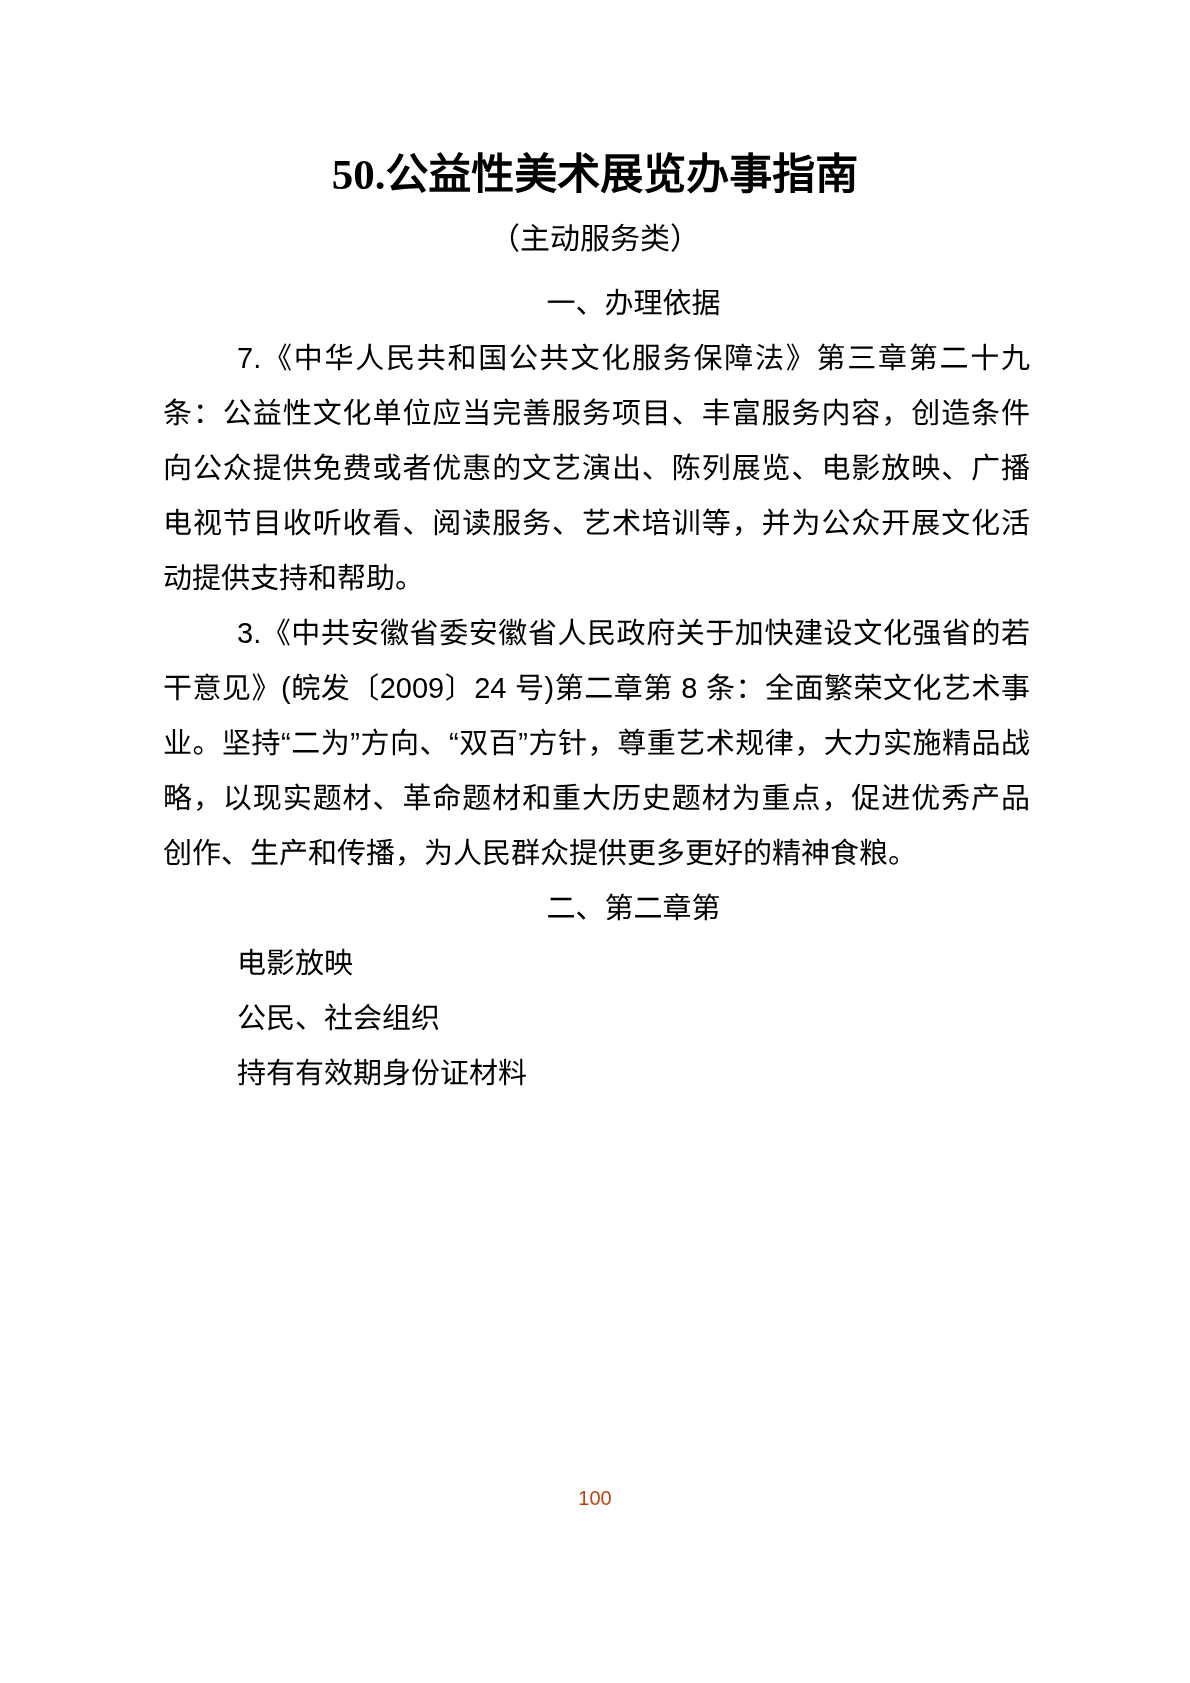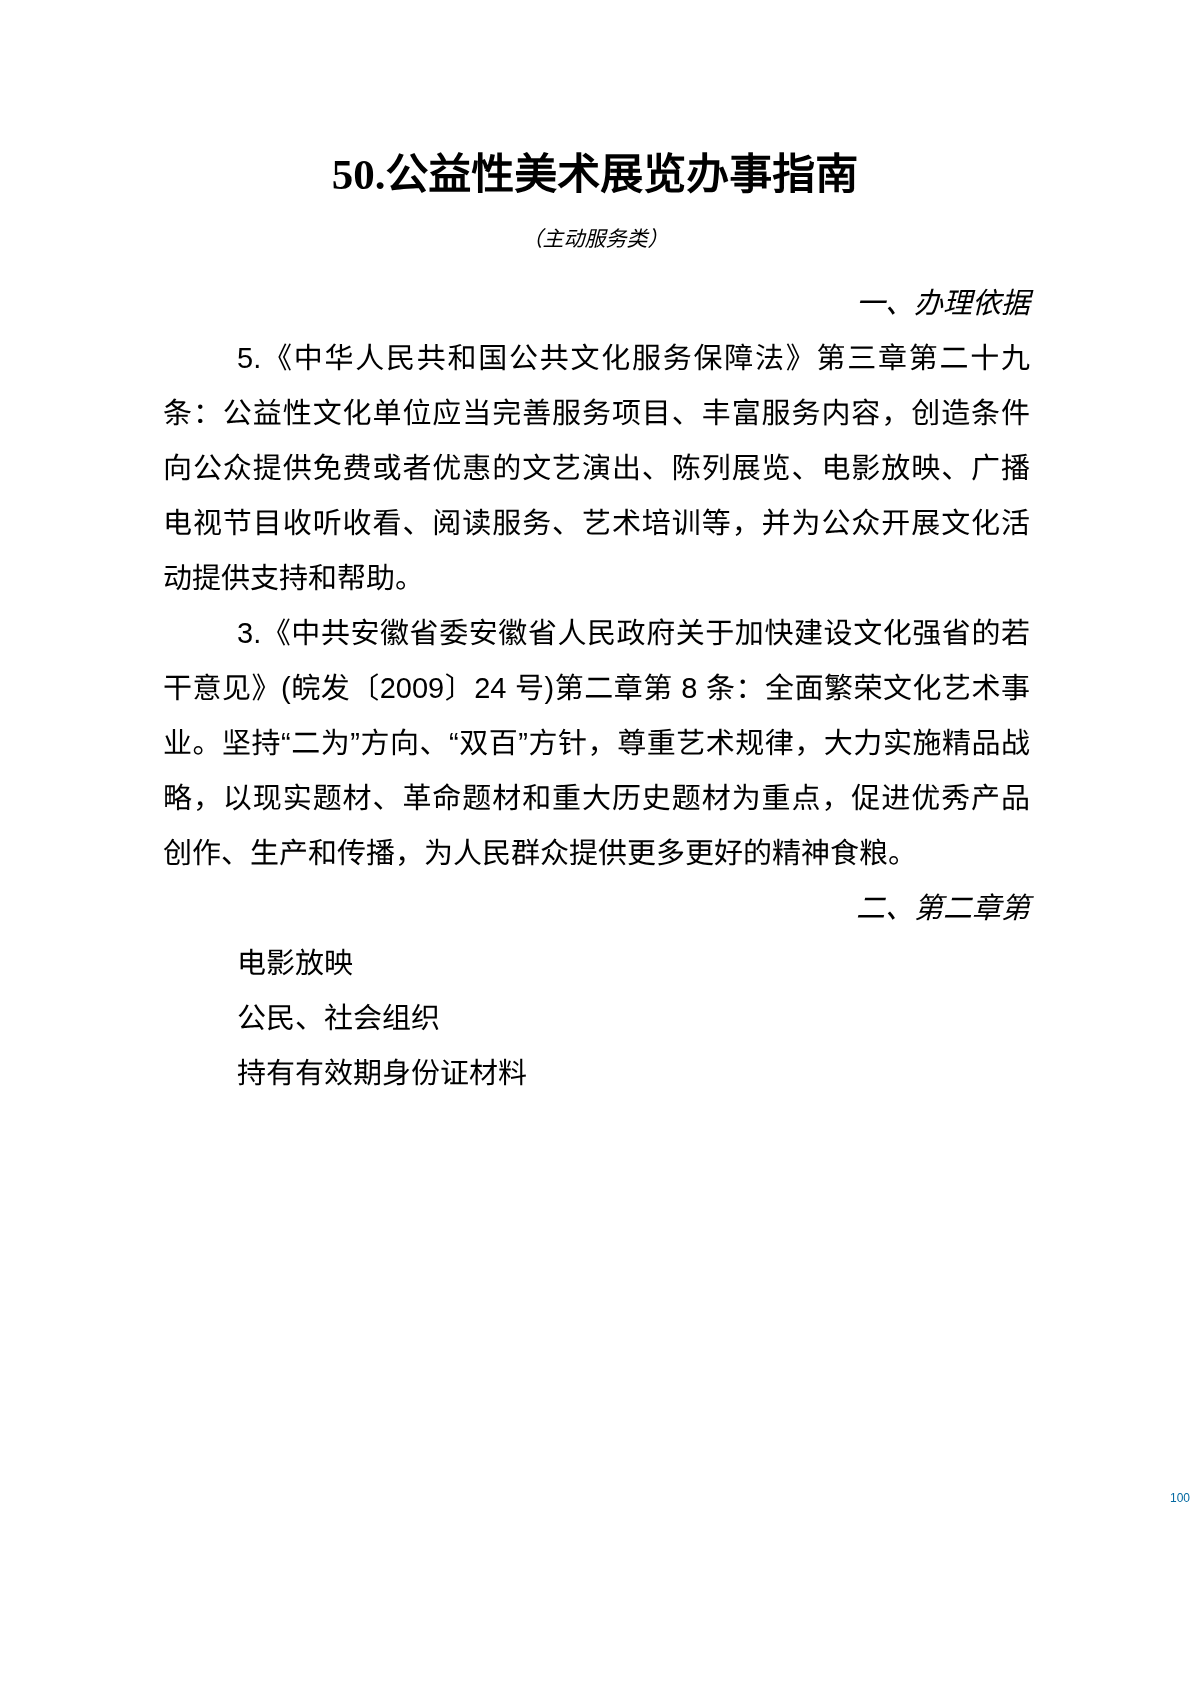--- a/index.html
+++ b/index.html
@@ -22,66 +22,64 @@
     text-align: center;
     font-family: "Liberation Serif", "DejaVu Serif", serif;
     font-weight: 700;
     font-size: 43px;
     line-height: 58px;
   }
 
   .doc-subtitle {
     margin-top: 15px;
     text-align: center;
-    font-size: 21px;
+    font-size: 30px;
     line-height: 40px;
-    font-style: italic;
   }
 
   .content {
     margin: 17px 160px 0 163px;
   }
 
   .para {
     font-size: 29px;
     line-height: 55px;
     text-align: justify;
     text-indent: 74px;
     word-break: break-all;
   }
 
   .para-heading {
-    text-align: right;
-    font-style: italic;
+    text-align: center;
   }
 
   .page-number {
     position: absolute;
     top: 1481px;
     left: 0;
     right: 0;
-    text-align: right;
-    font-size: 12px;
+    text-align: center;
+    font-size: 20px;
     line-height: 22px;
-    color: #0369a1;
+    color: #c2410c;
   }
 </style>
 </head>
 <body>
 
 <div class="page">
 
   <h1 class="doc-title">50.公益性美术展览办事指南</h1>
 
   <div class="doc-subtitle">（主动服务类）</div>
 
   <div class="content">
 
   <p class="para para-heading">一、办理依据</p>
-      <p class="para para-body">5.《中华人民共和国公共文化服务保障法》第三章第二十九条：公益性文化单位应当完善服务项目、丰富服务内容，创造条件向公众提供免费或者优惠的文艺演出、陈列展览、电影放映、广播电视节目收听收看、阅读服务、艺术培训等，并为公众开展文化活动提供支持和帮助。</p>
+      <p class="para para-body">7.《中华人民共和国公共文化服务保障法》第三章第二十九条：公益性文化单位应当完善服务项目、丰富服务内容，创造条件向公众提供免费或者优惠的文艺演出、陈列展览、电影放映、广播电视节目收听收看、阅读服务、艺术培训等，并为公众开展文化活动提供支持和帮助。</p>
       <p class="para para-body">3.《中共安徽省委安徽省人民政府关于加快建设文化强省的若干意见》(皖发〔2009〕24 号)第二章第 8 条：全面繁荣文化艺术事业。坚持“二为”方向、“双百”方针，尊重艺术规律，大力实施精品战略，以现实题材、革命题材和重大历史题材为重点，促进优秀产品创作、生产和传播，为人民群众提供更多更好的精神食粮。</p>
       <p class="para para-heading">二、第二章第</p>
       <p class="para para-body">电影放映</p>
       <p class="para para-body">公民、社会组织</p>
       <p class="para para-body">持有有效期身份证材料</p>
     </div>
 
   <div class="page-number">100</div>
 
 </div>

